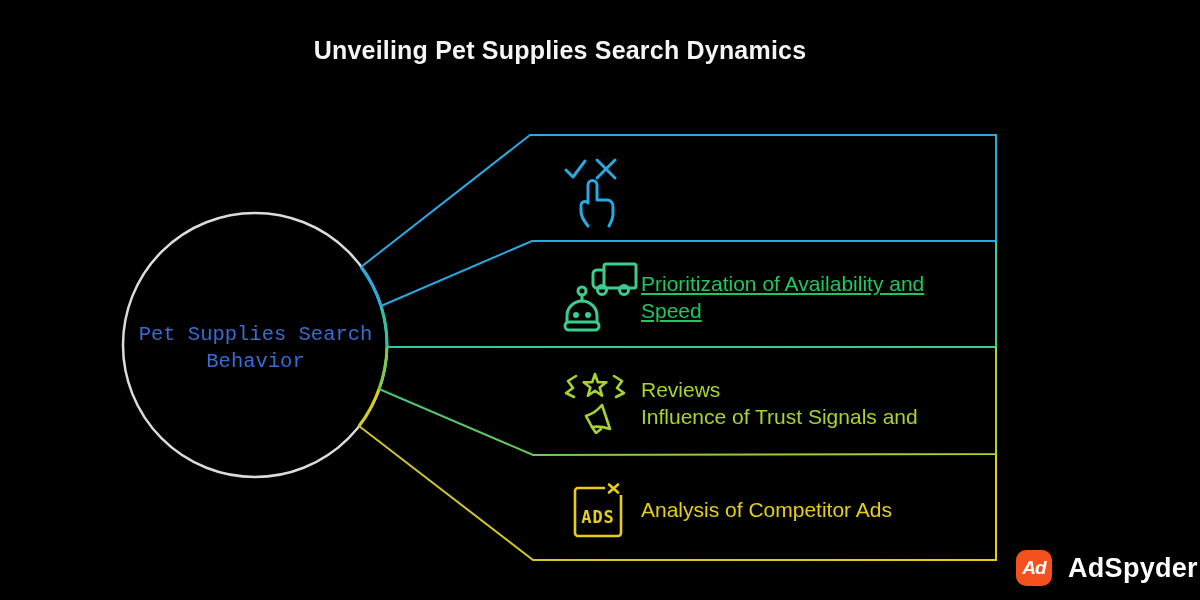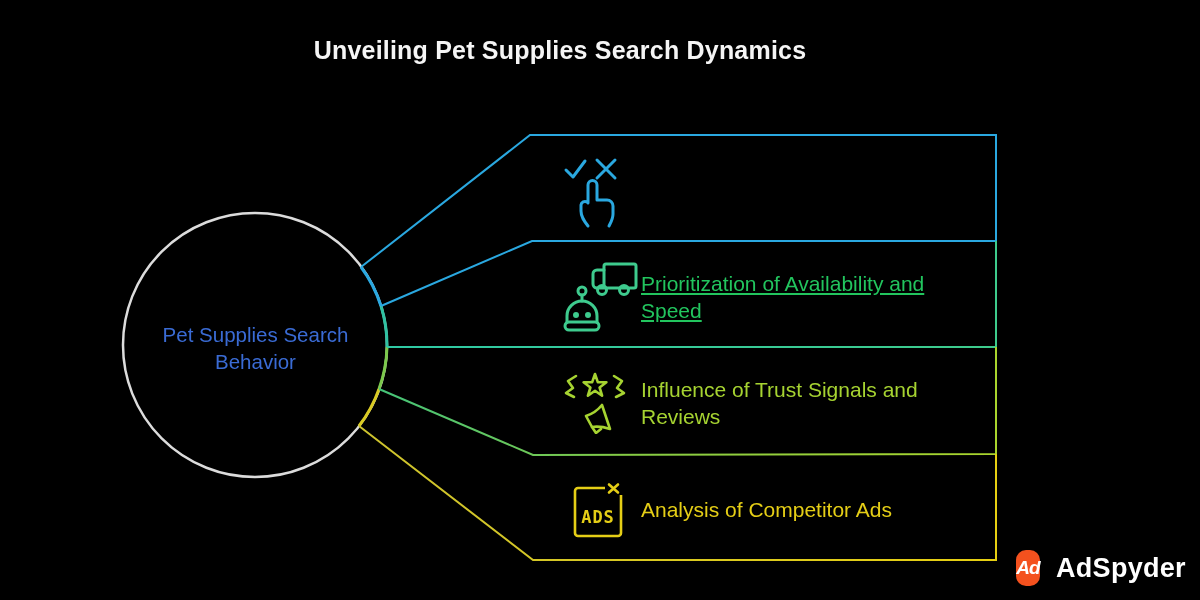--- a/index.html
+++ b/index.html
@@ -10,21 +10,21 @@
          color:#f5f5f5;font-size:25px;font-weight:700;letter-spacing:.2px;}
   .center-label{position:absolute;left:123px;top:321px;width:265px;text-align:center;
                 font-size:20.5px;line-height:27px;font-weight:400;}
   .branch-label{position:absolute;left:641px;font-size:21px;line-height:27px;font-weight:400;}
   .branch-label span{display:block;}
   .b1{top:177px;} .b2{top:270px;} .b3{top:376px;} .b4{top:496px;}
   .icon{position:absolute;}
   .i1{left:563px;top:154px;} .i2{left:562px;top:260px;}
   .i3{left:562px;top:372px;} .i4{left:572px;top:481px;}
   .logo{position:absolute;left:1016px;top:550px;display:flex;align-items:center;}
-  .logo-mark{width:24px;height:36px;border-radius:10px;display:flex;align-items:center;
+  .logo-mark{width:36px;height:36px;border-radius:10px;display:flex;align-items:center;
              justify-content:center;color:#fff;font-size:19px;font-weight:700;
              font-style:italic;letter-spacing:-1px;}
   .logo-text{margin-left:16px;color:#fff;font-size:27px;font-weight:700;letter-spacing:.3px;}
 </style>
 </head>
 <body>
 
 <div class="stage">
 
   <svg class="diagram-svg" width="1200" height="600" viewBox="0 0 1200 600">
@@ -52,21 +52,21 @@
     <path d="M379,389 A132,132 0 0 1 359,426" fill="none" stroke="#d9ca22" stroke-width="3"></path>
 
     <path d="M361,267 L530,135 L996,135 L996,241 L532,241 L381,306" fill="none" stroke="#2aa8e0" stroke-width="2"></path>
     <path d="M996,241 L996,347 L387,347" fill="none" stroke="url(#gradB2)" stroke-width="2"></path>
     <path d="M996,347 L996,454 L533,455 L379,389" fill="none" stroke="url(#gradB3)" stroke-width="2"></path>
     <path d="M996,454 L996,560 L533,560 L359,426" fill="none" stroke="url(#gradB4)" stroke-width="2"></path>
   </svg>
 
   <div class="title">Unveiling Pet Supplies Search Dynamics</div>
 
-  <div class="center-label" style="color: rgb(58, 107, 212);">
+  <div class="center-label" style="color: rgb(58, 107, 212); font-family: Liberation Mono, monospace;">
     <span>Pet Supplies</span>
     <span>Search Behavior</span>
   </div>
 
   <svg class="icon i1" width="58" height="78" viewBox="0 0 58 78" fill="none" stroke="#2aa8e0" stroke-width="3" stroke-linecap="round" stroke-linejoin="round">
     <path d="M3,16 L10,23 L22,7"></path>
     <path d="M34,6 L52,24 M52,6 L34,24"></path>
     <path d="M25,72 c-4,-5 -7,-9 -7,-15 v-6 a4,4 0 0 1 6,-3 l1,1 V31 a4.5,4.5 0 0 1 9,0 v15 h10 a6,6 0 0 1 6,6 v8 c0,5 -2,8 -4,12"></path>
   </svg>
 
@@ -88,22 +88,22 @@
   </div>
 
   <svg class="icon i3" width="66" height="62" viewBox="0 0 66 62" fill="none" stroke="#a6d331" stroke-width="2.6" stroke-linecap="round" stroke-linejoin="round">
     <path d="M33,2 L35.8,10.1 L44.4,10.3 L37.6,15.5 L40.1,23.7 L33,18.8 L25.9,23.7 L28.4,15.5 L21.6,10.3 L30.2,10.1 Z"></path>
     <path d="M14,4 l-8,5 l5,7 l-7,5 l8,4"></path>
     <path d="M52,4 l8,5 l-5,7 l7,5 l-8,4"></path>
     <path d="M24,44 c6,-2 12,-6 16,-11 l8,24 c-6,-2 -12,-3 -18,-2 z"></path>
     <path d="M30,55 l4,6 l5,-4"></path>
   </svg>
   <div class="branch-label b3" style="color: rgb(166, 211, 49);">
+    <span>Reviews</span>
     <span>Influence of Trust Signals and</span>
-    <span>Reviews</span>
   </div>
 
   <svg class="icon i4" width="54" height="58" viewBox="0 0 54 58">
     <rect x="3" y="7" width="46" height="48" rx="3" fill="none" stroke="#e5ce16" stroke-width="2.6"></rect>
     <rect x="33" y="1" width="18" height="13" fill="#000"></rect>
     <path d="M37,3.5 l9,8 M46,3.5 l-9,8" fill="none" stroke="#e5ce16" stroke-width="2.6" stroke-linecap="round"></path>
     <text x="26" y="42" text-anchor="middle" fill="#e5ce16" font-family="'DejaVu Sans Mono',monospace" font-size="17" font-weight="700" letter-spacing="1">ADS</text>
   </svg>
   <div class="branch-label b4" style="color: rgb(229, 206, 22);">
     <span>Analysis of Competitor Ads</span>

